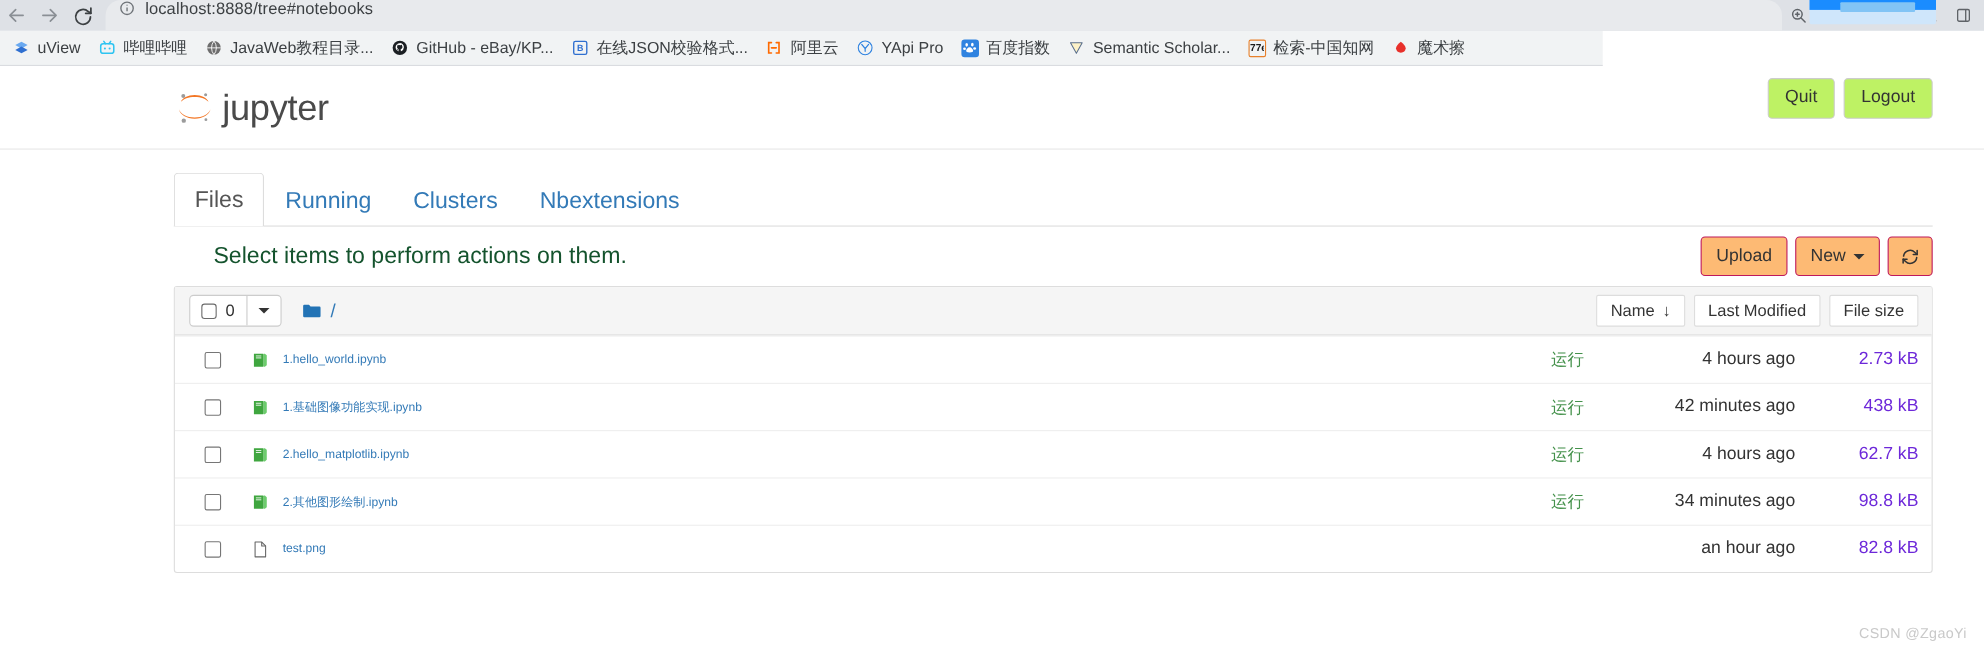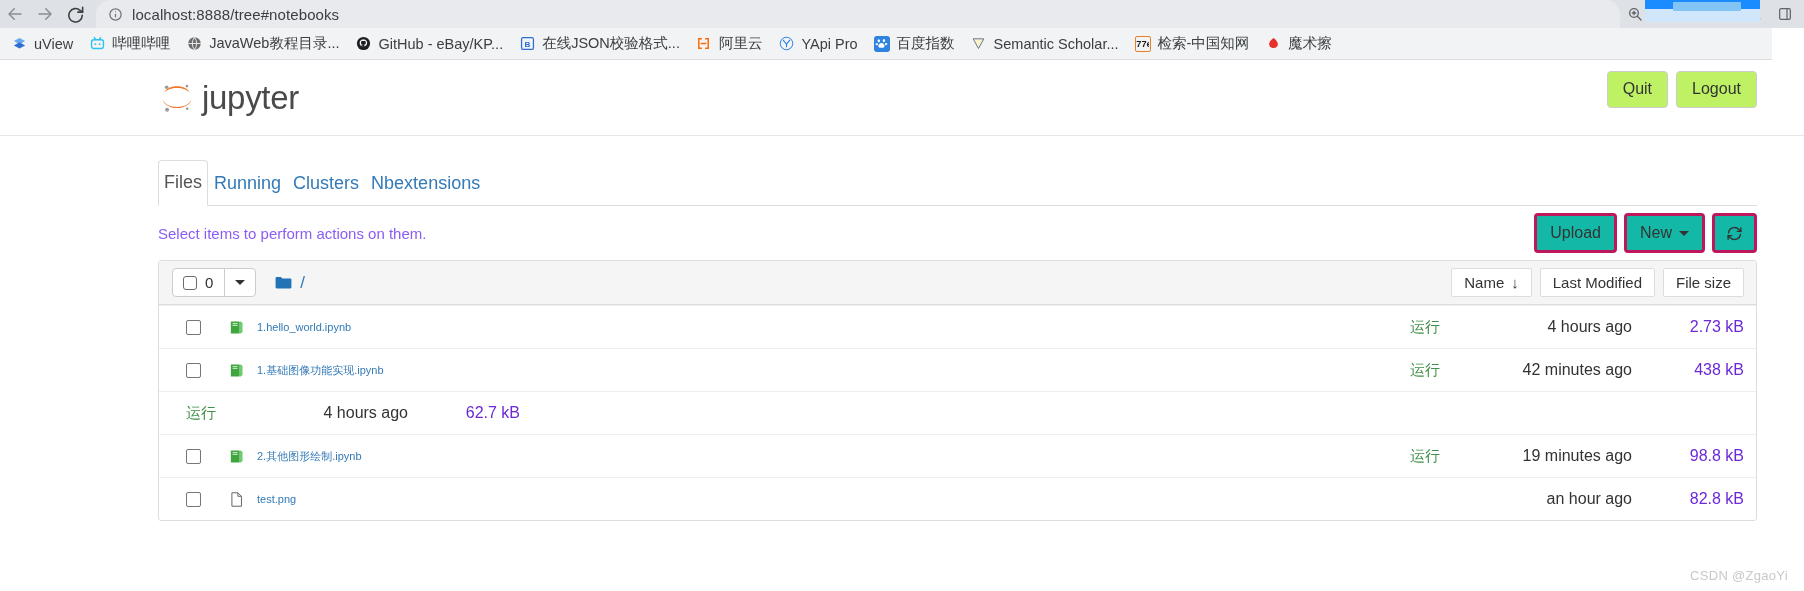--- a/index.html
+++ b/index.html
@@ -28,21 +28,21 @@
     display: flex; align-items: center; justify-content: center;
     color: #8a8f95;
     flex: 0 0 auto;
   }
   .nav-btn svg { display: block; }
   #omnibox {
     flex: 1 1 auto;
     height: 28px;
     background: #e8eaed;
     border-radius: 14px 14px 0 0;
-    display: flex; align-items: center;
+    display: flex; align-items: flex-start;
     margin-left: 6px;
     padding-left: 12px;
     min-width: 0;
   }
   #site-info-icon { flex: 0 0 auto; margin-right: 9px; color: #6f7479; display:flex; }
   #omnibox-url {
     font-size: 15px;
     color: #3c4043;
     white-space: nowrap;
     overflow: hidden;
@@ -76,21 +76,21 @@
     position: absolute;
     left: 1673px; top: 2px;
     width: 68px; height: 9px;
     background: #82c4f5;
     border-radius: 1px;
   }
   .chrome-dark-icon { color: #3c4043; }
 
   
   #bookmark-bar {
-    width: 1772px;
+    width: 1457px;
     height: 32px;
     background: #f1f3f4;
     border-bottom: 1px solid #dadce0;
     display: flex;
     align-items: center;
     padding-left: 4px;
     overflow: hidden;
   }
   .bookmark {
     display: flex; align-items: center;
@@ -169,22 +169,22 @@
 
   
   #jp-tabs {
     display: flex;
     align-items: flex-end;
     border-bottom: 1px solid #dddddd;
     height: 45px;
     margin-top: 25px;
   }
   .jp-tab {
-    font-size: 18px;
-    padding: 11px 5px;
+    font-size: 21px;
+    padding: 11px 18px;
     color: #337ab7;
     line-height: 1.2;
     cursor: pointer;
     border: 1px solid transparent;
     border-bottom: none;
     margin-bottom: -1px;
     border-radius: 4px 4px 0 0;
     white-space: nowrap;
   }
   .jp-tab.active {
@@ -195,30 +195,31 @@
   }
 
   
   #jp-toolbar {
     display: flex;
     align-items: center;
     justify-content: space-between;
     height: 54px;
   }
   #jp-select-hint {
-    font-size: 15px;
-    color: #8b5cf6;
+    font-size: 21px;
+    color: #14532d;
+    margin-left: 36px;
   }
   #jp-toolbar-right {
     display: flex;
     gap: 0;
   }
   .tb-btn {
-    background: #14b8a6;
-    border: 3px solid #be185d;
+    background: #fdba74;
+    border: 1px solid #be185d;
     font-size: 16px;
     color: #333333;
     padding: 6px 13px;
     line-height: 1.35;
     font-family: "Liberation Sans", sans-serif;
     cursor: pointer;
     border-radius: 4px;
     margin-left: 7px;
     display: flex;
     align-items: center;
@@ -686,20 +687,32 @@
           <span class="row-name">1.基础图像功能实现.ipynb</span>
         </div>
         <div class="row-right">
           <span class="run-badge">运行</span>
           <span class="row-time">42 minutes ago</span>
           <span class="row-size">438 kB</span>
         </div>
       </div>
 
       <div class="jp-row">
+        <div class="row-left">
+          <span class="row-cbox"></span>
+          <span class="row-icon">
+            <svg width="17" height="17" viewBox="0 0 24 24">
+                <path d="M4 3.5h11.5a1 1 0 0 1 1 1v15a1 1 0 0 1-1 1H4z" fill="#3fa63f"></path>
+                <path d="M16.5 3.5h1.6l2.4 2.1v12.8l-2.4 2.1h-1.6z" fill="#6dcc6d"></path>
+                <line x1="6.5" y1="6.5" x2="13.5" y2="6.5" stroke="#ffffff" stroke-width="1.1"></line>
+                <line x1="6.5" y1="9" x2="13.5" y2="9" stroke="#ffffff" stroke-width="1.1"></line>
+              </svg>
+          </span>
+          <span class="row-name">2.hello_matplotlib.ipynb</span>
+        </div>
         <div class="row-right">
           <span class="run-badge">运行</span>
           <span class="row-time">4 hours ago</span>
           <span class="row-size">62.7 kB</span>
         </div>
       </div>
 
       <div class="jp-row">
         <div class="row-left">
           <span class="row-cbox"></span>
@@ -708,21 +721,21 @@
                 <path d="M4 3.5h11.5a1 1 0 0 1 1 1v15a1 1 0 0 1-1 1H4z" fill="#3fa63f"></path>
                 <path d="M16.5 3.5h1.6l2.4 2.1v12.8l-2.4 2.1h-1.6z" fill="#6dcc6d"></path>
                 <line x1="6.5" y1="6.5" x2="13.5" y2="6.5" stroke="#ffffff" stroke-width="1.1"></line>
                 <line x1="6.5" y1="9" x2="13.5" y2="9" stroke="#ffffff" stroke-width="1.1"></line>
               </svg>
           </span>
           <span class="row-name">2.其他图形绘制.ipynb</span>
         </div>
         <div class="row-right">
           <span class="run-badge">运行</span>
-          <span class="row-time">19 minutes ago</span>
+          <span class="row-time">34 minutes ago</span>
           <span class="row-size">98.8 kB</span>
         </div>
       </div>
 
       <div class="jp-row">
         <div class="row-left">
           <span class="row-cbox"></span>
           <span class="row-icon">
             <svg width="17" height="17" viewBox="0 0 24 24" fill="none" stroke="#666666" stroke-width="1.4" stroke-linejoin="round">
                 <path d="M5.5 2.5h8.5l5 5v14h-13.5z"></path>

